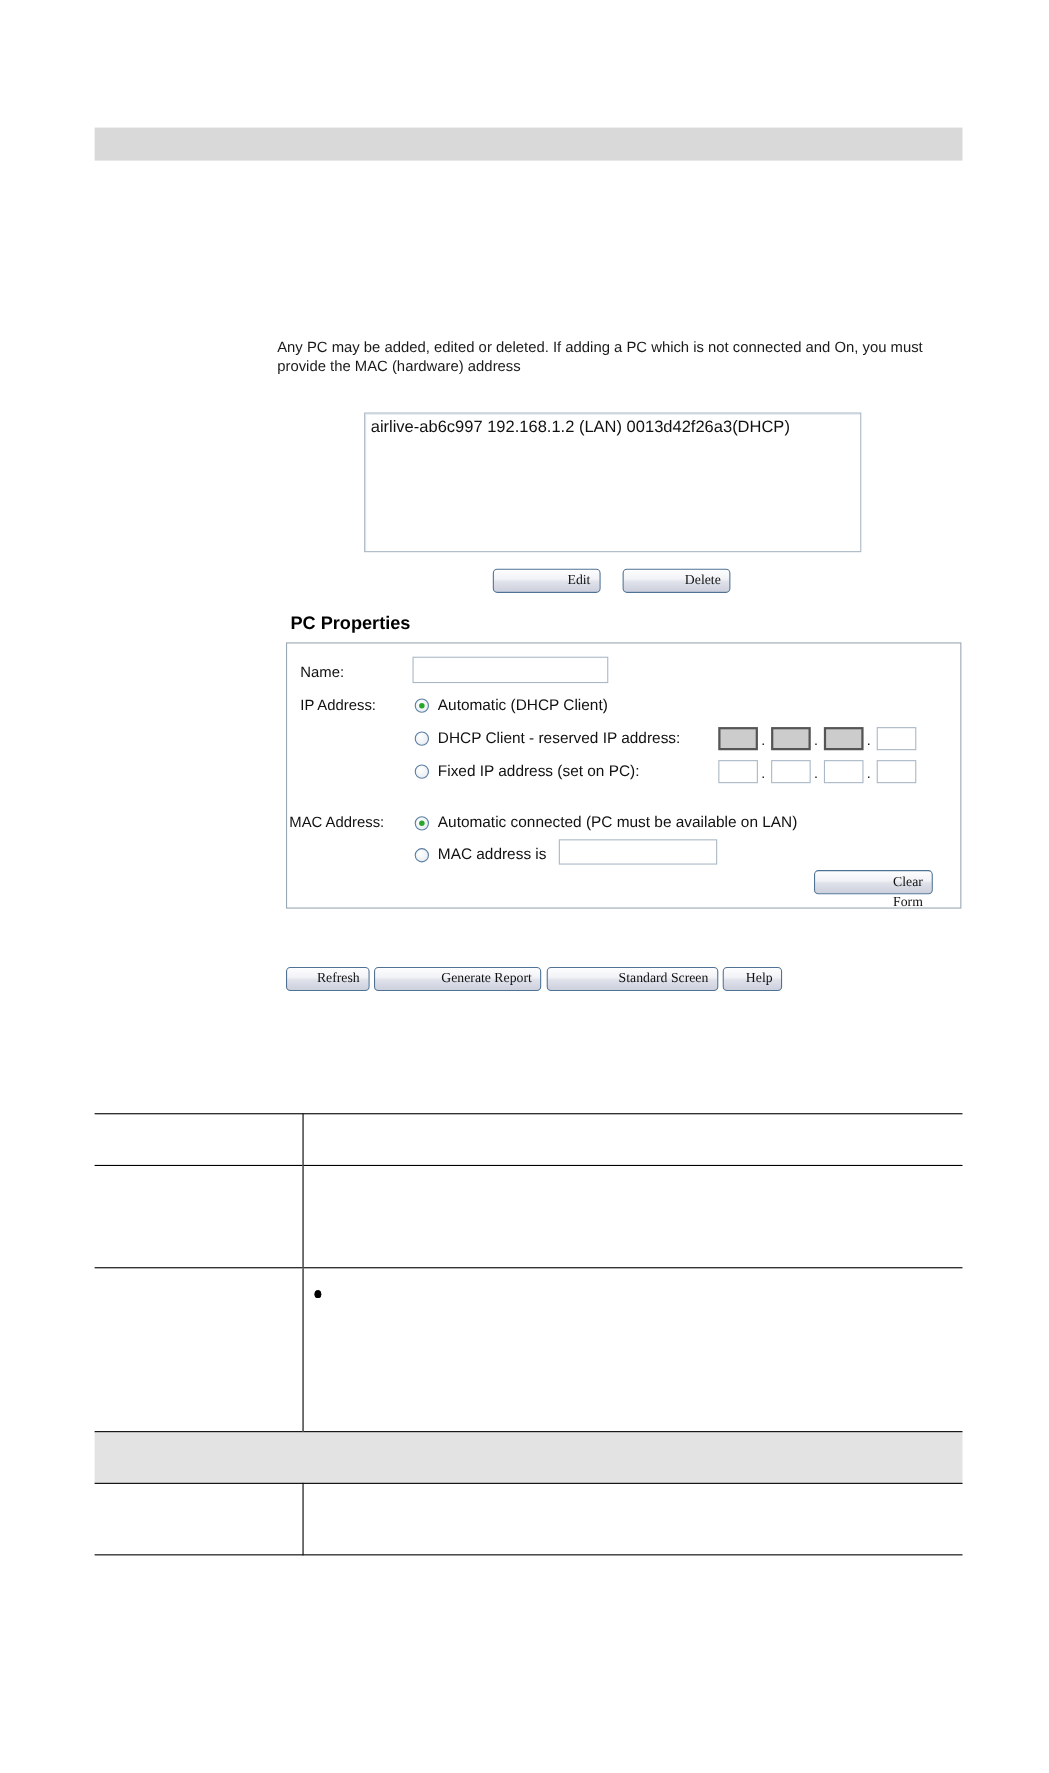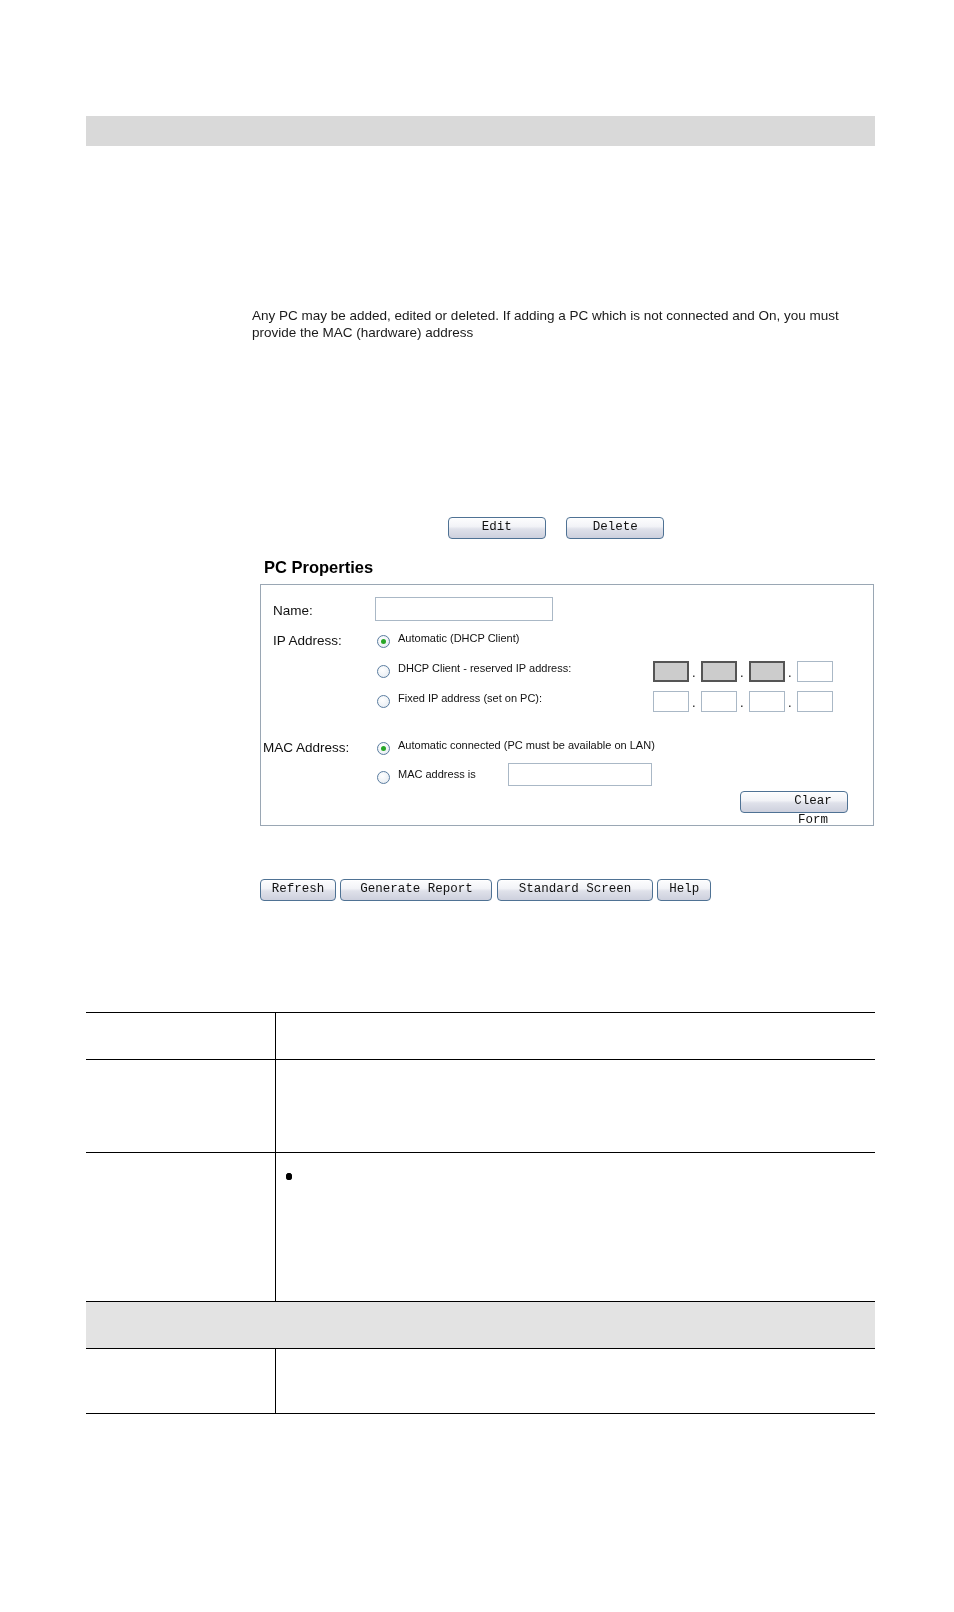--- a/index.html
+++ b/index.html
@@ -95,24 +95,24 @@
   
   .btn {
     display: inline-block;
     box-sizing: border-box;
     height: 22px;
     line-height: 19px;
     padding: 0 8px;
     border: 1px solid #4f7294;
     border-radius: 4px;
     background: linear-gradient(to bottom, #fdfdfe 0%, #f2f3f7 42%, #dfe1ea 55%, #cdd0dd 100%);
-    font-family: Liberation Mono, monospace;
+    font-family: Liberation Serif, serif;
     font-size: 12.5px;
     color: #111111;
-    text-align: center;
+    text-align: right;
     box-shadow: 0 1px 0 rgba(255,255,255,0.7) inset;
     cursor: pointer;
     vertical-align: top;
   }
 
   .row-edit-delete {
     position: absolute;
     left: 245px;
     top: 362px;
     width: 450px;
@@ -171,21 +171,21 @@
     content: "";
     position: absolute;
     left: 3px; top: 3px;
     width: 5px; height: 5px;
     border-radius: 50%;
     background: #27a627;
   }
 
   .opt-text {
     position: absolute;
-    font-size: 11px;
+    font-size: 14px;
     color: #111111;
     white-space: nowrap;
   }
 
   
   .octet {
     position: absolute;
     width: 36px;
     height: 21px;
     box-sizing: border-box;
@@ -303,20 +303,23 @@
 <div class="page">
 
   <div class="header-bar"></div>
 
   <div class="panel">
 
 
     <div class="intro">Any PC may be added, edited or deleted. If adding a PC which is not connected and On, you must provide the MAC (hardware) address</div>
 
 
+    <div class="known-box">
+      <div class="known-entry">airlive-ab6c997 192.168.1.2 (LAN) 0013d42f26a3(DHCP)</div>
+    </div>
 
     <div class="row-edit-delete">
       <span class="btn">Edit</span>
       <span class="btn">Delete</span>
     </div>
 
     <div class="props-title">PC Properties</div>
 
     <div class="props-box">
 

